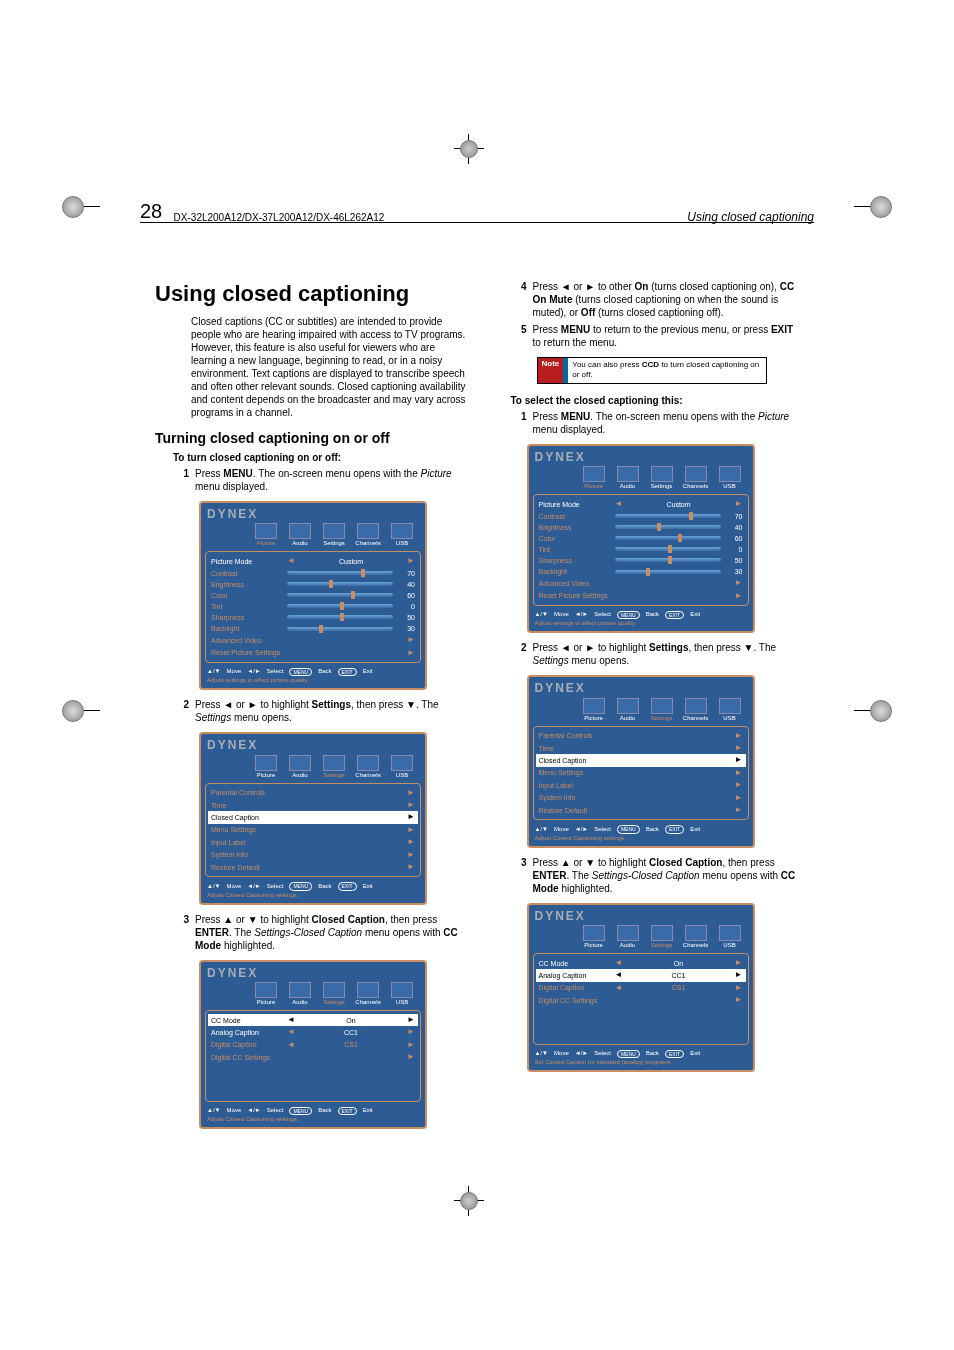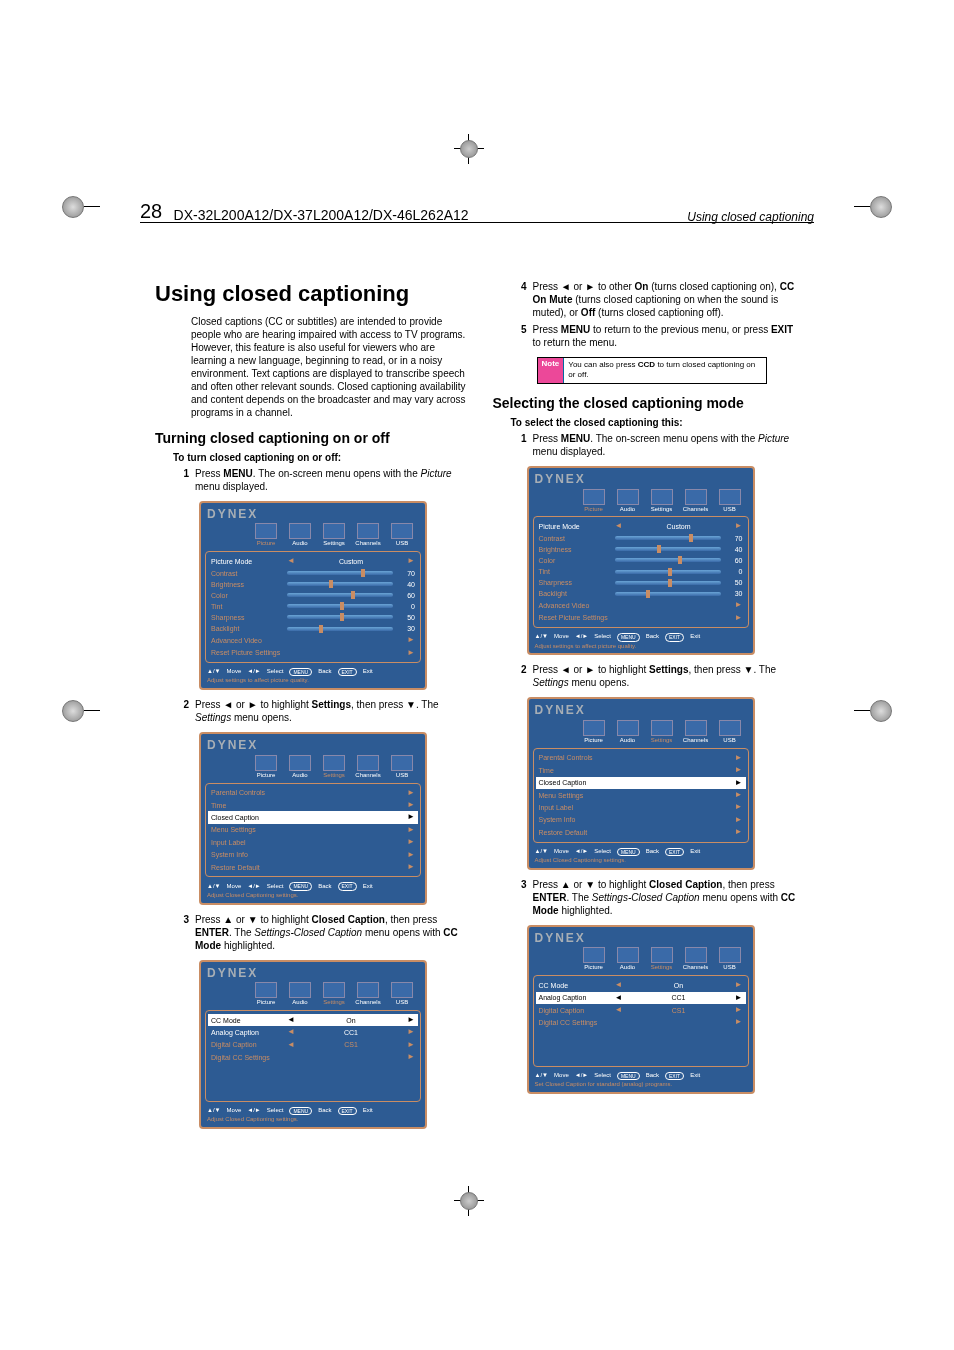--- a/index.html
+++ b/index.html
@@ -7,21 +7,21 @@
   .regmark { position:absolute; width:26px; height:26px; }
   .regmark .circ { position:absolute; left:4px; top:4px; width:18px; height:18px; border:1px solid #777; border-radius:50%; background:radial-gradient(circle,#ccc,#888);}
   .regmark .hl { position:absolute; top:12px; left:-2px; width:30px; height:1px; background:#000;}
   .regmark .vl { position:absolute; left:12px; top:-2px; width:1px; height:30px; background:#000;}
   .regside { position:absolute; width:22px; height:22px; }
   .regside .circ{ width:22px;height:22px;border:1px solid #777;border-radius:50%;background:radial-gradient(circle,#ddd,#888);}
   .regside .hl{position:absolute;top:10px;left:22px;width:16px;height:1px;background:#000;}
   .regside .hl.left{left:-16px;}
   .page-header { position:absolute; top:200px; left:140px; right:140px; font-size:12px; }
   .page-num { font-size:20px; font-weight:normal; }
-  .page-models { font-size:14px; padding-left:8px; vertical-align:bottom;}
+  .page-models { font-size:10px; padding-left:8px; vertical-align:bottom;}
   .page-section { font-style:italic; float:right; font-size:12px; padding-top:10px;}
   .rule { position:absolute; top:222px; left:140px; right:140px; height:1px; background:#000;}
   .cols { position:absolute; top:280px; left:155px; right:150px; display:flex; gap:26px; font-size:10px; line-height:1.3;}
   .col { flex:1; }
   h1.main { font-size:22px; font-weight:bold; color:#000; margin-bottom:6px;}
   h2.sub  { font-size:14px; font-weight:bold; color:#000; margin-top:10px; margin-bottom:4px;}
   .intro  { padding-left:36px; margin-bottom:10px; font-size:10px;}
   .bold   { font-weight:bold; font-size:10px; padding-left:18px; margin-bottom:3px;}
   ol.steps{ list-style:none; padding-left:22px; margin-bottom:8px;}
   ol.steps li{ display:flex; gap:6px; margin-bottom:4px; font-size:10px;}
@@ -44,21 +44,21 @@
   .osd .row .tri{ flex:0 0 8px; color:#c98d64; font-size:8px;}
   .osd .row .slider{ flex:1; height:4px; background:linear-gradient(#6aa4d6,#3a6aa8); border-radius:2px; position:relative;}
   .osd .row .slider .knob{ position:absolute; top:-2px; width:4px; height:8px; background:#c98d64;}
   .osd .row .val{ flex:0 0 18px; color:#fff; text-align:right; font-size:7px;}
   .osd .row .far-tri{ margin-left:auto; font-size:8px;}
   .osd .row.black .far-tri{color:#000;}
   .osd .foot{ display:flex; align-items:center; gap:6px; padding:2px 6px 1px 6px; color:#fff; font-size:6px;}
   .osd .foot .pill{ border:1px solid #fff; border-radius:6px; padding:0 3px; font-size:5px;}
   .osd .hint{ padding:0 6px 3px 6px; color:#c98d64; font-size:6px;}
   .notebox{ margin-left:44px; width:230px; display:flex; border:1px solid #000; font-size:8px; margin-bottom:10px;}
-  .notebox .nhdr{ background:#ec4899; color:#fff; font-weight:bold; padding:1px 4px; border-right:1px solid #0369a1;}
+  .notebox .nhdr{ background:#b91c1c; color:#fff; font-weight:bold; padding:1px 4px; border-right:5px solid #0369a1;}
   .notebox .nbody{ padding:2px 4px;}
 </style>
 </head>
 <body>
 
 <div class="regmark" style="top:136px;left:456px;">
     <div class="hl"></div>
     <div class="vl"></div>
     <div class="circ"></div>
   </div>
@@ -316,21 +316,20 @@
         <span class="num">5</span>
         <span class="txt"><span>Press </span><span class="b">MENU</span><span> to return to the previous menu, or press </span><span class="b">EXIT</span><span> to return the menu.</span></span>
       </li>
     </ol>
 
     <div class="notebox">
       <div class="nhdr">Note</div>
       <div class="nbody"><span>You can also press </span><span class="b" style="font-weight:bold">CCD</span><span> to turn closed captioning on or off.</span></div>
     </div>
 
-    <h2 class="sub">Selecting the closed captioning mode</h2>
     <div class="bold">To select the closed captioning this:</div>
 
     <ol class="steps">
       <li>
         <span class="num">1</span>
         <span class="txt"><span>Press </span><span class="b">MENU</span><span>. The on-screen menu opens with the </span><span class="ital">Picture</span><span> menu displayed.</span></span>
       </li>
     </ol>
 
     <div class="osd">

